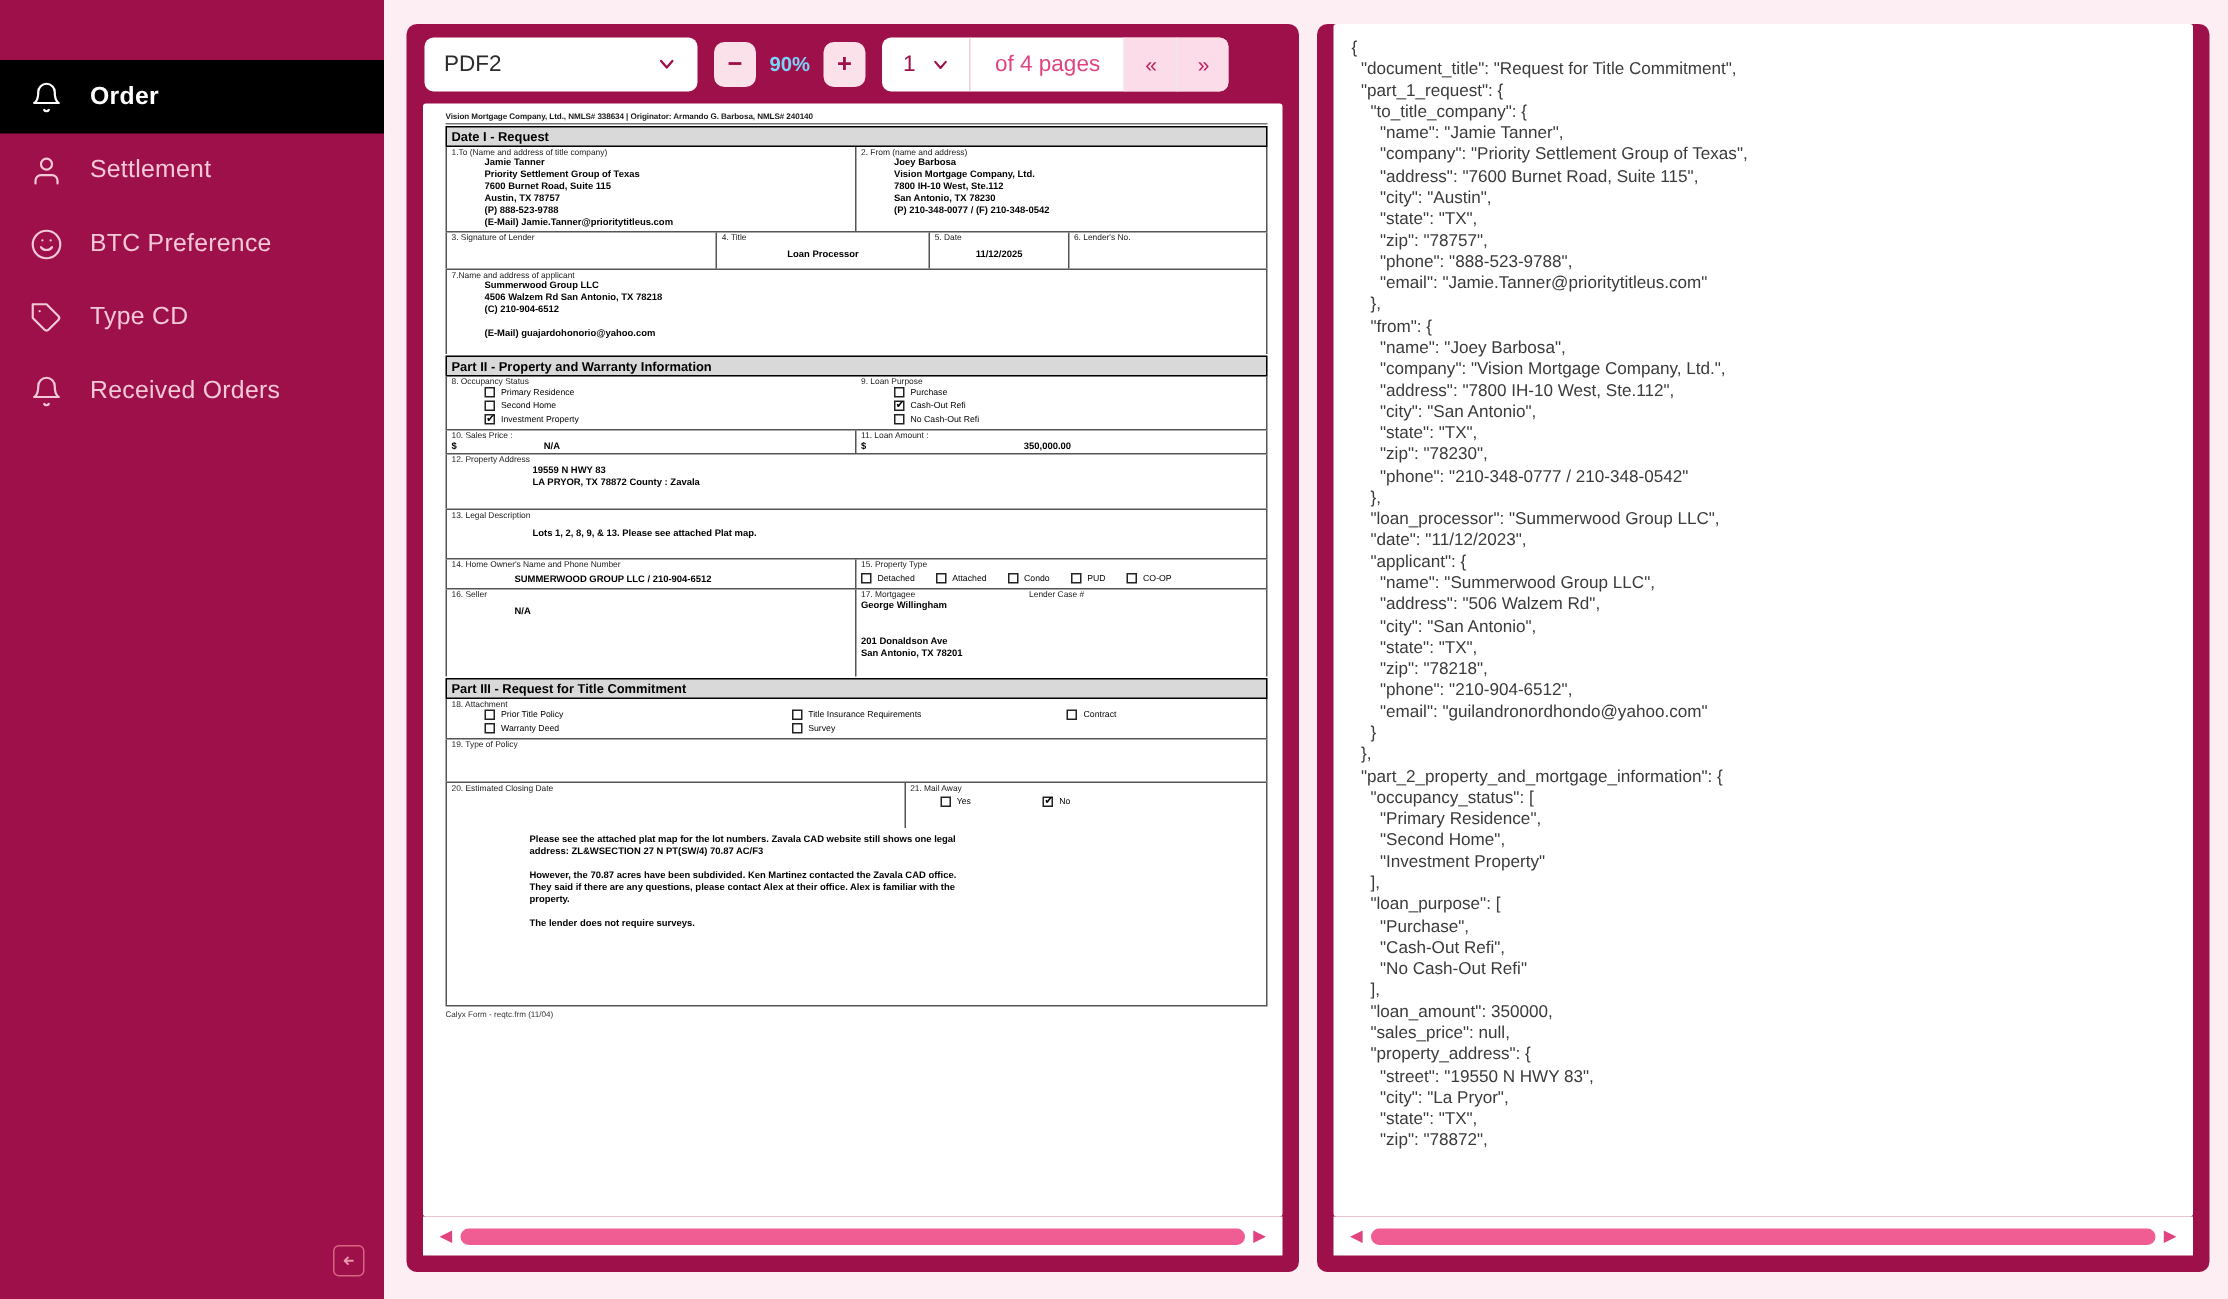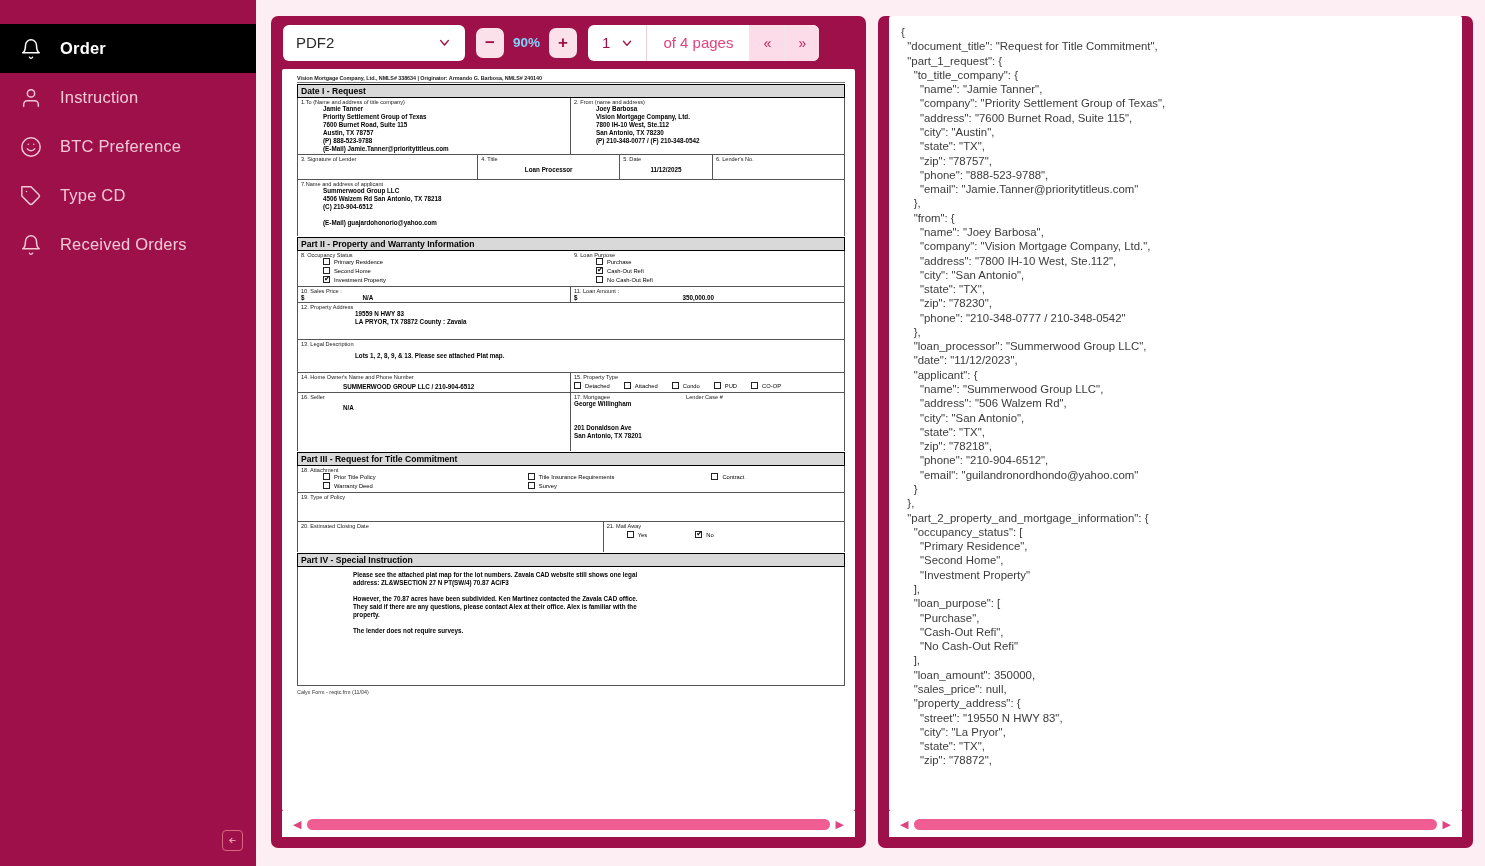--- a/index.html
+++ b/index.html
@@ -10,21 +10,21 @@
     overflow: hidden;
   }
   .app { display: flex; width: 1485px; height: 866px; position: relative; }
 
   
   .sidebar {
     width: 256px; height: 866px;
     background: #9e1049;
     flex: 0 0 256px;
     position: relative;
-    padding-top: 24px;
+    padding-top: 40px;
   }
   .nav-item {
     display: flex; align-items: center;
     height: 49px;
     padding-left: 20px;
     gap: 18px;
     color: #f3c9d8;
     cursor: pointer;
   }
   .nav-item + .nav-item { margin-top: 0px; }
@@ -246,21 +246,21 @@
           </span>
           <span class="nav-label">Order</span>
         </div>
         <div class="nav-item">
           <span class="nav-icon">
             <svg width="22" height="22" viewBox="0 0 24 24" fill="none" stroke="currentColor" stroke-width="1.6" stroke-linecap="round" stroke-linejoin="round">
               <path d="M20 21v-2a4 4 0 0 0-4-4H8a4 4 0 0 0-4 4v2"></path>
               <circle cx="12" cy="7" r="4"></circle>
             </svg>
           </span>
-          <span class="nav-label">Instruction</span>
+          <span class="nav-label">Settlement</span>
         </div>
         <div class="nav-item">
           <span class="nav-icon">
             <svg width="22" height="22" viewBox="0 0 24 24" fill="none" stroke="currentColor" stroke-width="1.6" stroke-linecap="round" stroke-linejoin="round">
               <circle cx="12" cy="12" r="10"></circle>
               <path d="M8 14s1.5 2 4 2 4-2 4-2"></path>
               <line x1="9" y1="9" x2="9.01" y2="9"></line>
               <line x1="15" y1="9" x2="15.01" y2="9"></line>
             </svg>
           </span>
@@ -559,21 +559,20 @@
                         <span>Yes</span>
                       </span>
                       <span class="cbline" style="display: inline-flex; margin-right: 6px;">
                         <span class="cb on"></span>
                         <span>No</span>
                       </span>
                     </div>
                 </div>
               </div>
 
-              <div class="part-bar">Part IV - Special Instruction</div>
               <div class="cell bx" style="min-height:118px;">
                 <div style="padding-left:52px;padding-top:3px;" id="special-list">
                     <div class="fld-val" style="min-height: 8px;">Please see the attached plat map for the lot numbers. Zavala CAD website still shows one legal</div>
                     <div class="fld-val" style="min-height: 8px;">address: ZL&amp;WSECTION 27 N PT(SW/4) 70.87 AC/F3</div>
                     <div class="fld-val" style="min-height: 8px;"></div>
                     <div class="fld-val" style="min-height: 8px;">However, the 70.87 acres have been subdivided. Ken Martinez contacted the Zavala CAD office.</div>
                     <div class="fld-val" style="min-height: 8px;">They said if there are any questions, please contact Alex at their office. Alex is familiar with the</div>
                     <div class="fld-val" style="min-height: 8px;">property.</div>
                     <div class="fld-val" style="min-height: 8px;"></div>
                     <div class="fld-val" style="min-height: 8px;">The lender does not require surveys.</div>

